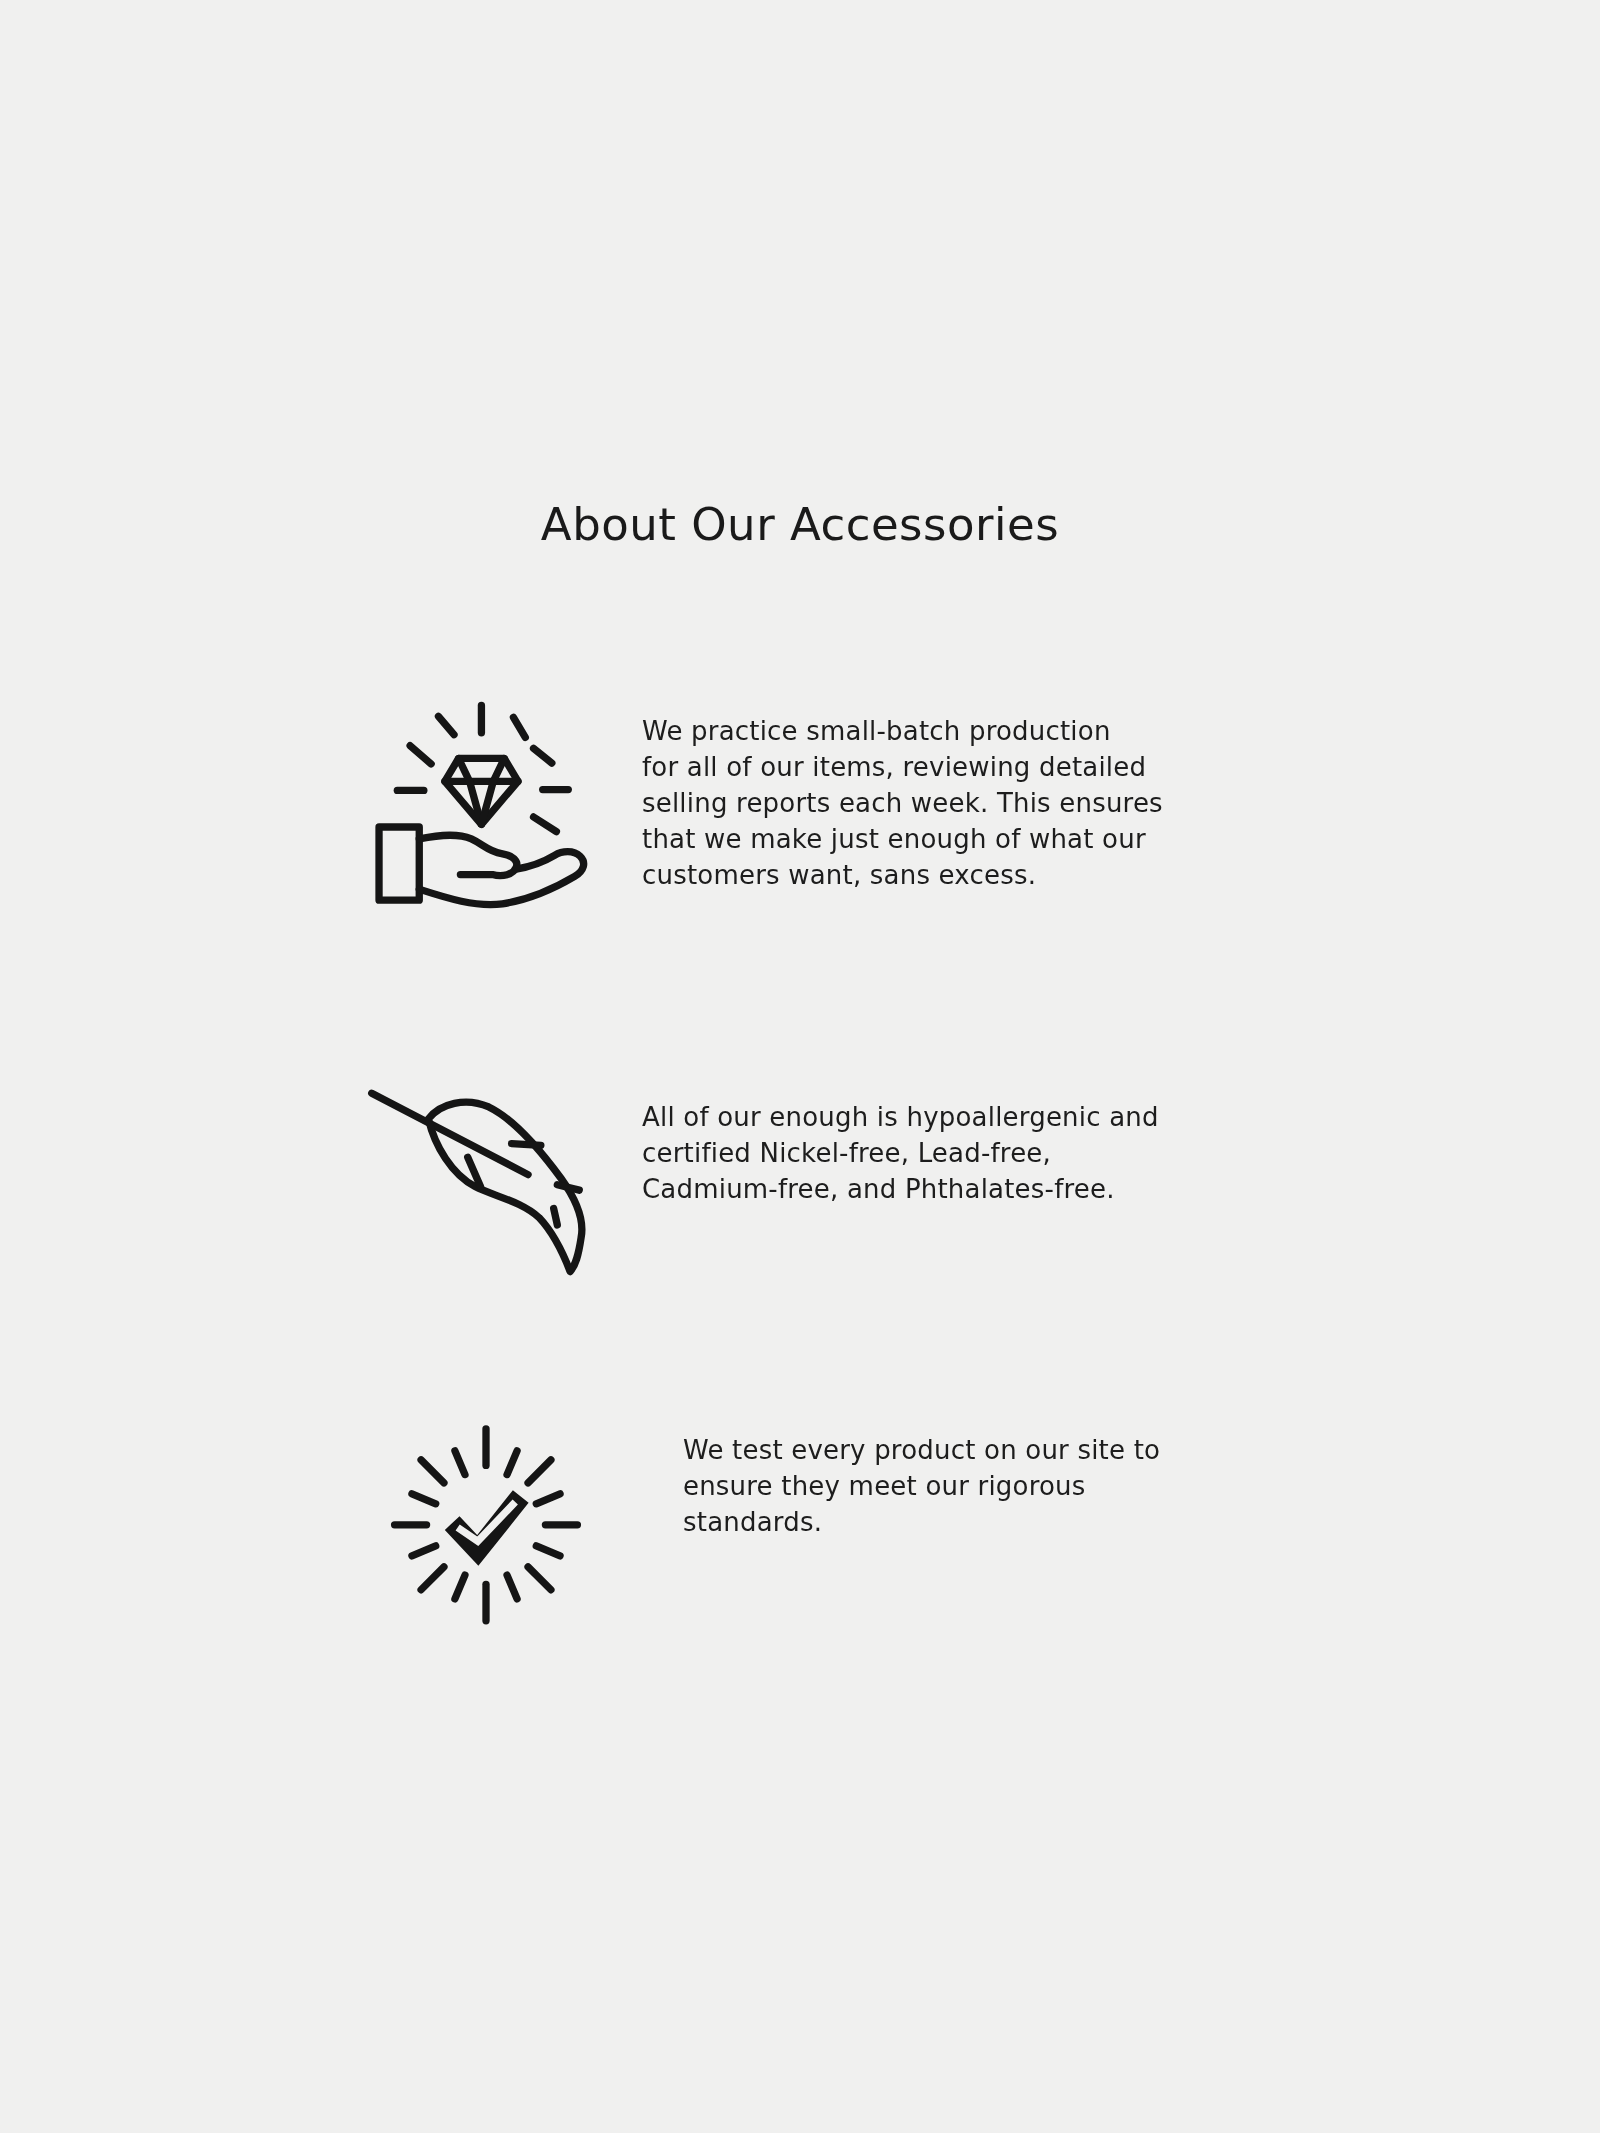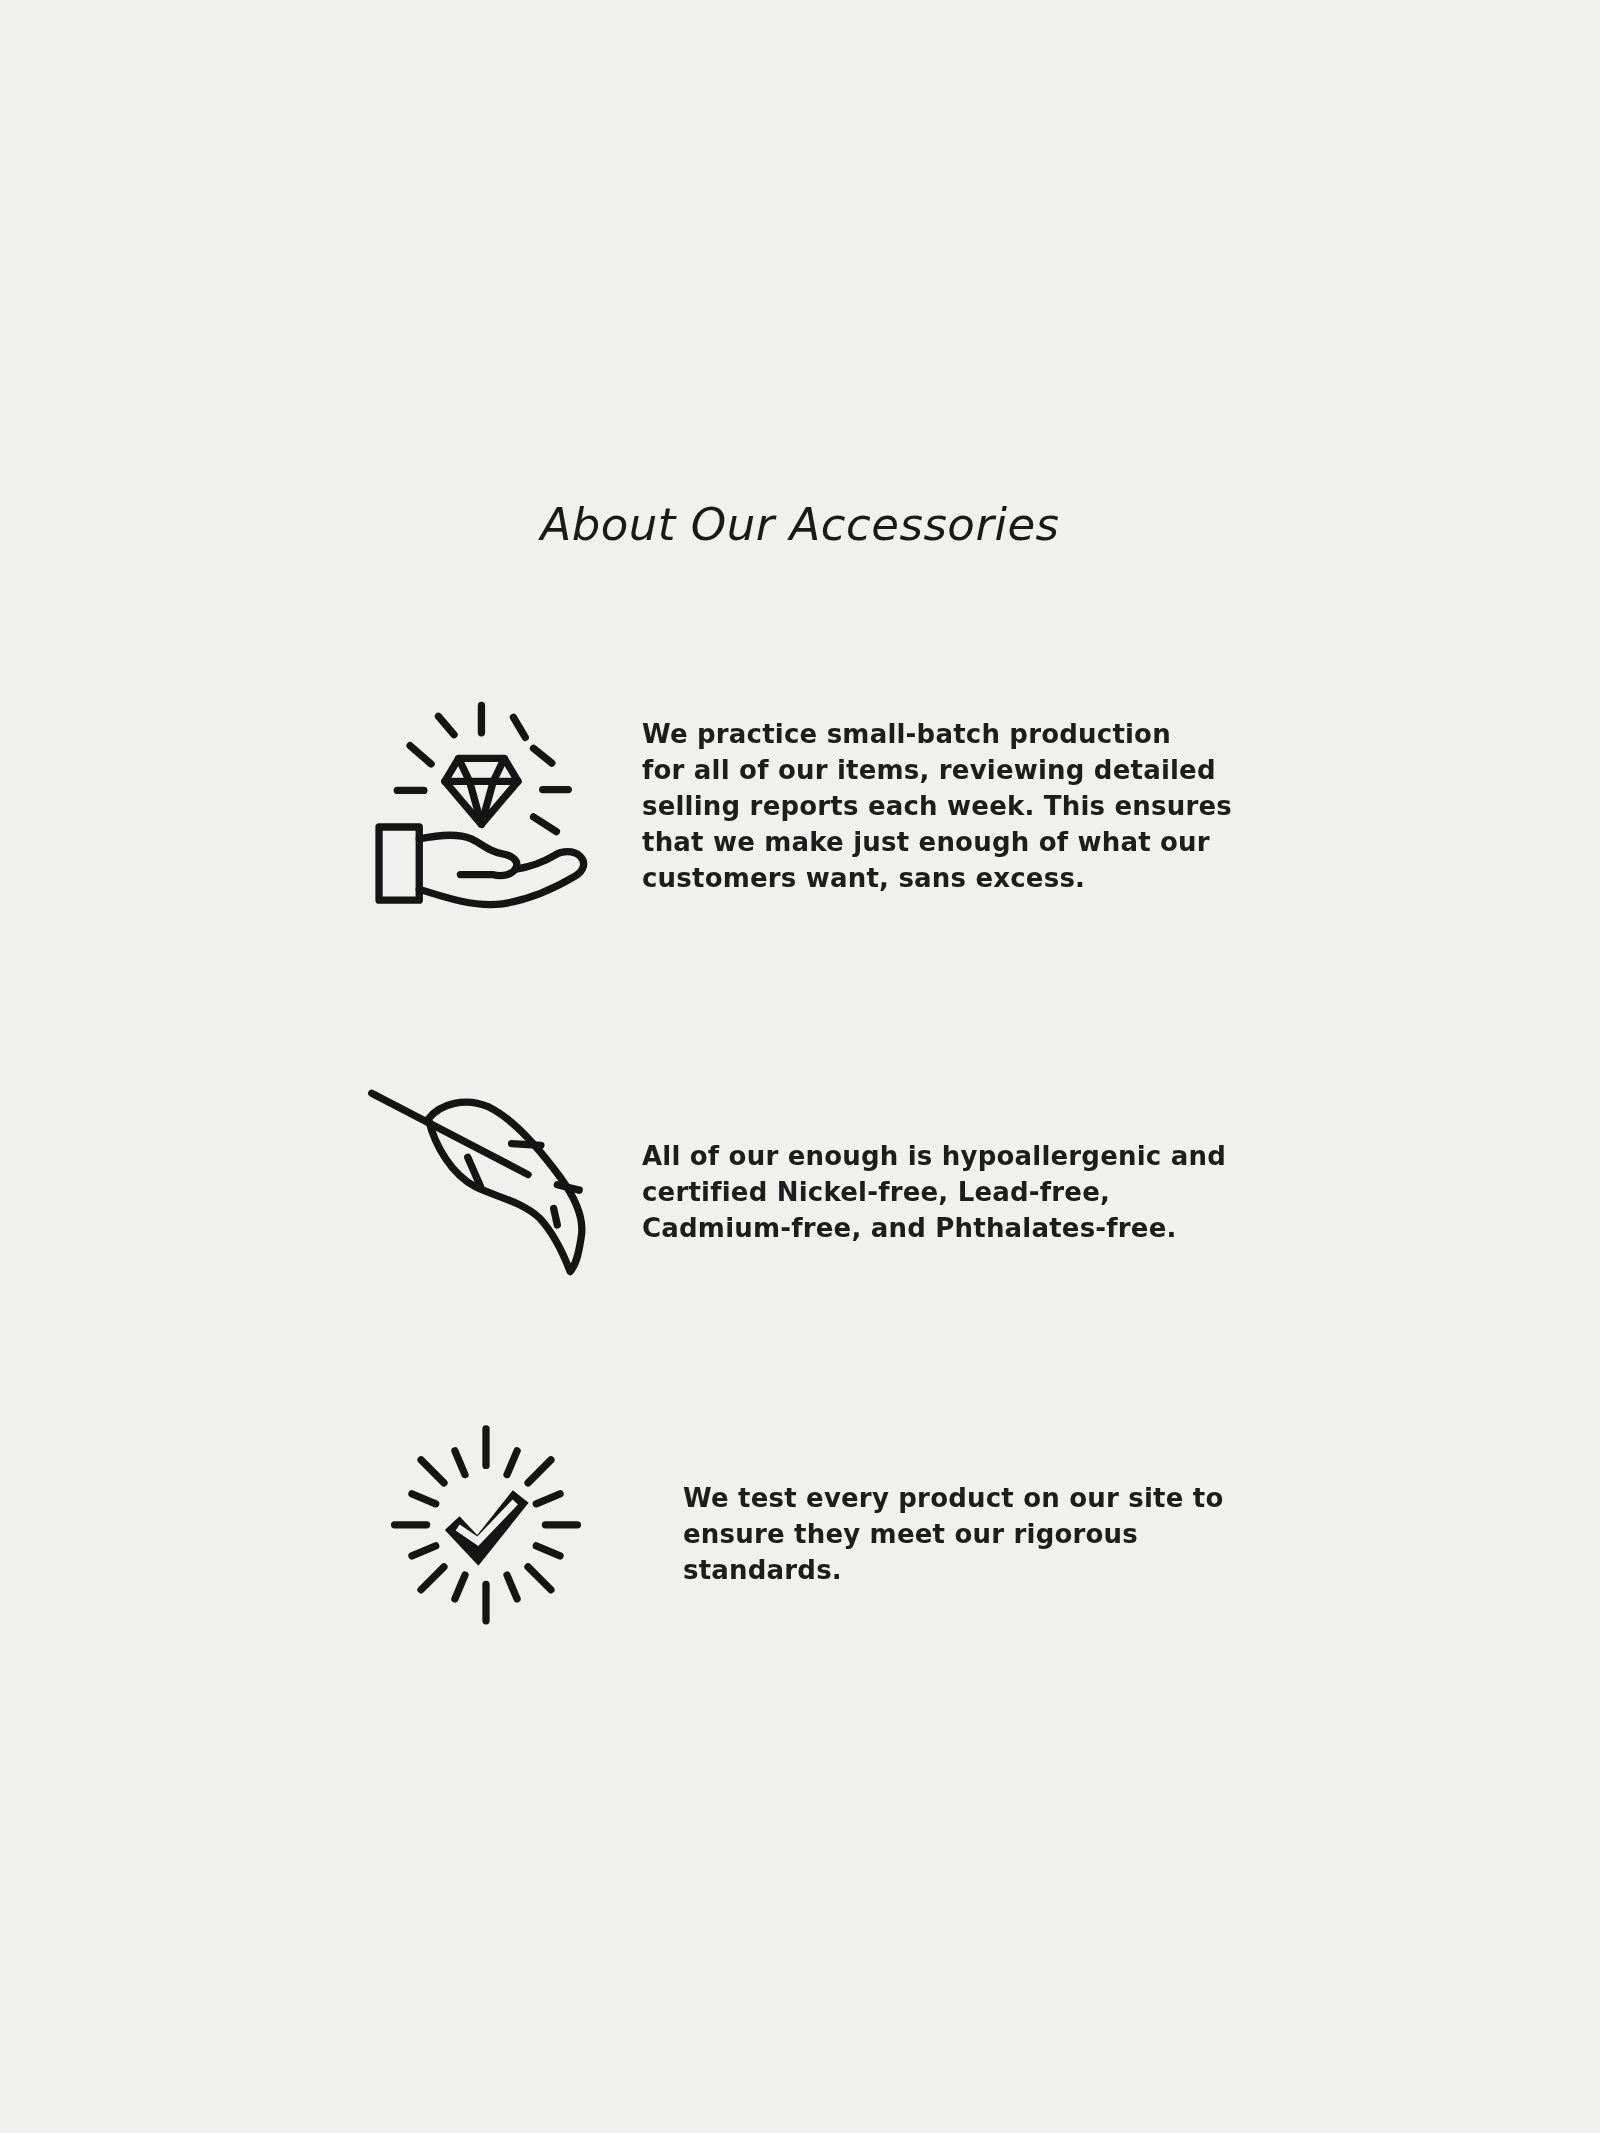--- a/index.html
+++ b/index.html
@@ -17,26 +17,23 @@
     padding-top: 497px;
   }
   .page-title {
     margin: 0;
     font-size: 45px;
     font-weight: 400;
     letter-spacing: 0.5px;
     text-align: center;
     color: #1a1a1a;
     line-height: 56px;
-    font-style: italic;
   }
   .feature-row {
     display: flex;
-    align-items: center;
-    font-weight: bold;
   }
   .feature-row.row-1 { margin-top: 134px; }
   .feature-row.row-2 { margin-top: 148px; }
   .feature-row.row-3 { margin-top: 95px; gap: 41px; }
   .icon-cell {
     flex: 0 0 284px;
     display: flex;
     justify-content: flex-start;
   }
   .icon-cell svg { display: block; }

